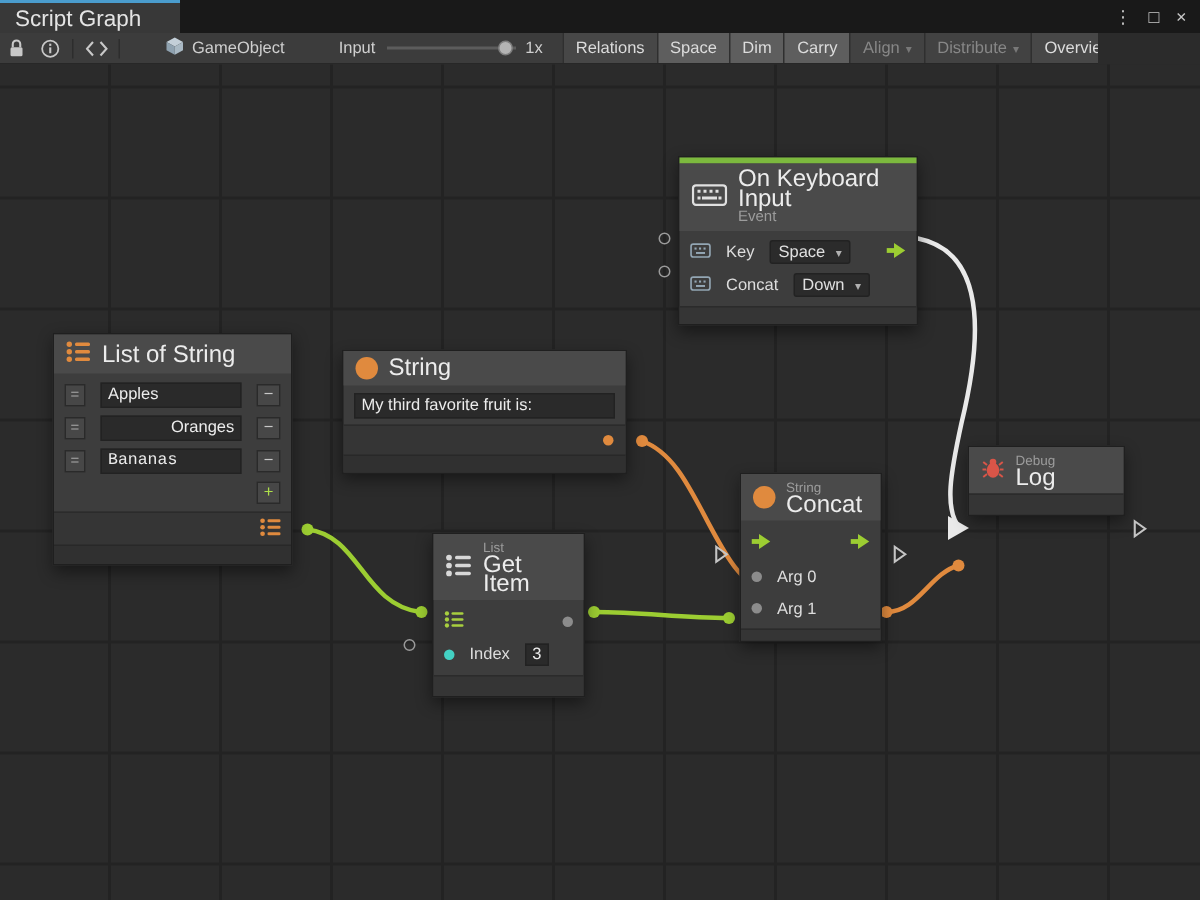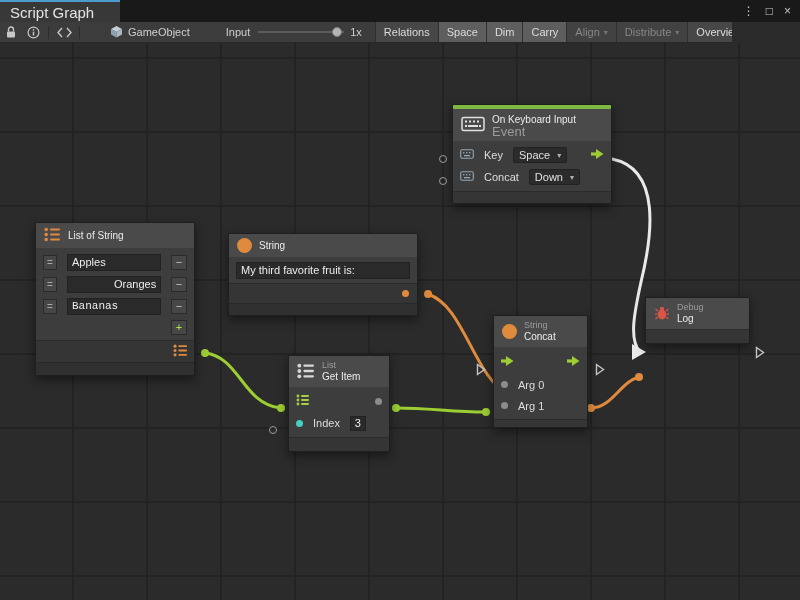--- a/index.html
+++ b/index.html
@@ -33,23 +33,23 @@
   
   .canvas { position:absolute; top:43px; left:0; width:800px; height:557px; background-color:#2b2b2b;
     background-image:linear-gradient(to right,#232323 2px,transparent 2px),linear-gradient(to bottom,#232323 2px,transparent 2px);
     background-size:74px 74px; background-position:72px 14px; }
   .wires { position:absolute; top:0; left:0; width:800px; height:557px; z-index:1; }
 
   
   .node { position:absolute; z-index:2; background:#3d3d3d; border:1px solid #1f1f1f; box-shadow:0 4px 10px rgba(0,0,0,.45); }
   .event-bar { height:4px; background:#7cb93e; }
   .node-header { background:#4a4a4a; display:flex; align-items:center; gap:7px; padding:4px 8px; }
-  .hdr-text .t1 { font-size:10px; color:#ececec; line-height:13px; }
+  .hdr-text .t1 { font-size:16px; color:#ececec; line-height:13px; }
   .hdr-text .cat { font-size:9px; color:#9c9c9c; line-height:10px; }
-  .hdr-text .sub { font-size:13px; color:#9c9c9c; line-height:11px; }
+  .hdr-text .sub { font-size:10px; color:#9c9c9c; line-height:11px; }
   .node-body { padding:3px 0; }
   .row { display:flex; align-items:center; gap:10px; padding:0 7px; height:22px; }
   .node-footer { background:#353535; border-top:1px solid #2b2b2b; }
   .node-strip { background:#303030; border-top:1px solid #282828; }
   .dropdown { display:flex; align-items:center; gap:7px; background:#2b2b2b; border:1px solid #222; border-radius:2px; padding:1px 5px; color:#e0e0e0; }
   .caret { font-size:8px; color:#b0b0b0; }
   .dot { width:7px; height:7px; border-radius:50%; flex:none; }
   .dot.gray { background:#8c8c8c; }
   .dot.teal { background:#43d1c3; }
   .dot.orange { background:#e08a3e; }

